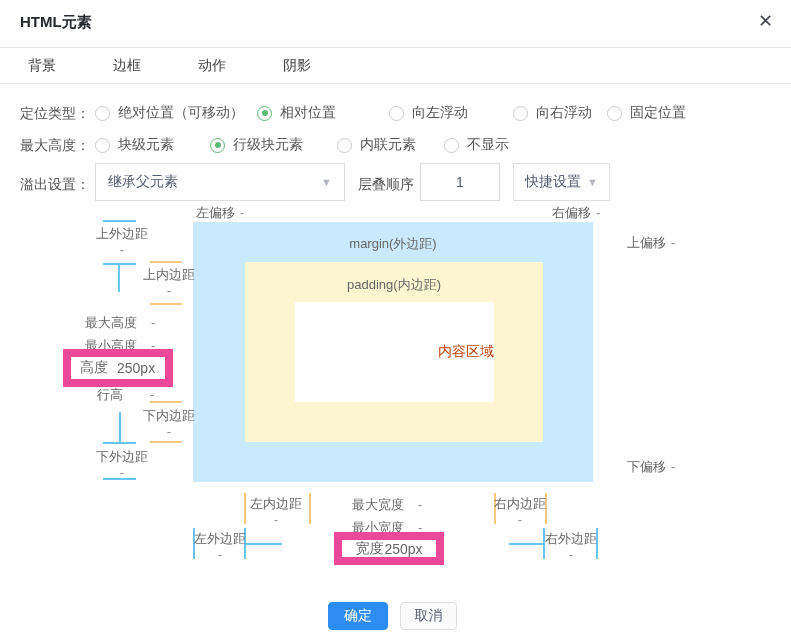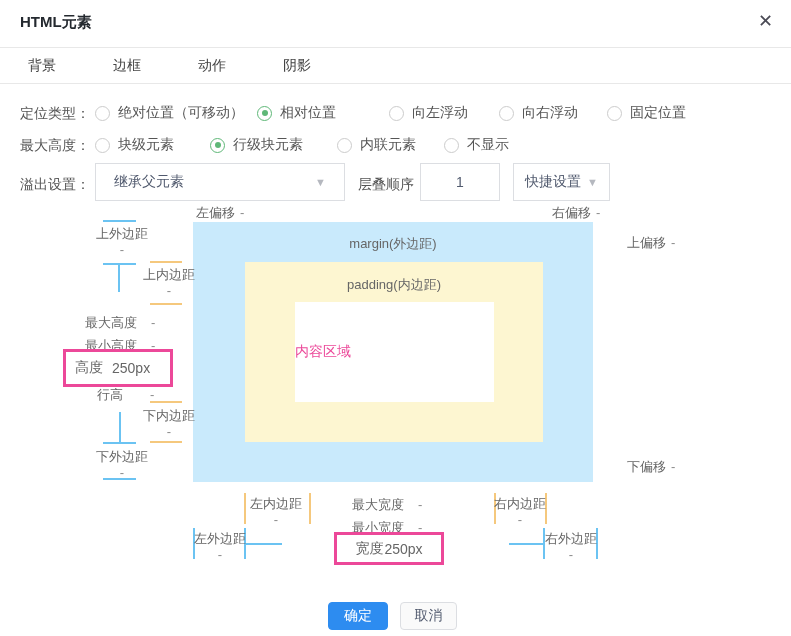--- a/index.html
+++ b/index.html
@@ -20,48 +20,48 @@
   
   .frm-label { position:absolute; font-size:14px; color:#555; }
   .radio-item { position:absolute; display:flex; align-items:center; gap:8px; font-size:14px; color:#555; cursor:pointer; white-space:nowrap; }
   .radio { width:15px; height:15px; border:1px solid #ccc; border-radius:50%; background:#fff; display:flex; align-items:center; justify-content:center; flex:0 0 auto; }
   .radio .dot { width:6px; height:6px; border-radius:50%; background:transparent; }
   .radio-item.checked .radio { border-color:#5fb878; }
   .radio-item.checked .dot { background:#5fb878; }
 
   .select { position:absolute; border:1px solid #dcdee2; background:#fff; height:38px; font-size:14px; color:#515a6e; display:flex; align-items:center; cursor:pointer; }
   .select .caret { color:#b5b8bf; font-size:11px; }
-  .sel-overflow { left:95px; top:163px; width:250px; padding:0 18px; justify-content:space-between; }
+  .sel-overflow { left:95px; top:163px; width:250px; padding:0 12px; justify-content:space-between; }
   .txt-input { position:absolute; left:420px; top:163px; width:80px; height:38px; border:1px solid #dcdee2; text-align:center; font-size:14px; color:#515a6e; font-family:inherit; }
   .sel-quick { left:513px; top:163px; width:97px; justify-content:center; gap:6px; }
 
   
   .box-margin { position:absolute; left:193px; top:222px; width:400px; height:260px; background:#c9eafc; text-align:center; padding-top:13px; font-size:13px; color:#666; }
   .box-padding { position:absolute; left:245px; top:262px; width:298px; height:180px; background:#fdf6d1; text-align:center; padding-top:14px; font-size:13px; color:#666; }
-  .box-content { position:absolute; left:295px; top:302px; width:199px; height:100px; background:#fff; display:flex; align-items:center; justify-content:flex-start; font-size:14px; color:#ec4899; }
+  .box-content { position:absolute; left:295px; top:302px; width:199px; height:100px; background:#fff; display:flex; align-items:center; justify-content:flex-end; font-size:14px; color:#c2410c; }
 
   
   .lbl { position:absolute; font-size:13px; color:#666; white-space:nowrap; }
   .dash { color:#8a8a8a; }
   .stack { text-align:center; width:52px; line-height:15px; }
   .stack .dash { display:block; margin-top:1px; }
   .pair .nm { display:inline-block; min-width:58px; }
   .pair .dash { margin-left:8px; }
   .pair.tight .nm { min-width:0; }
   .pair.tight .dash { margin-left:5px; }
   .pair.lh .nm { min-width:45px; }
 
   
   .hl, .vl { position:absolute; }
   .hl { height:2px; } .vl { width:2px; }
   .blue { background:#6bc3f2; }
   .orange { background:#f5c87d; }
 
   
-  .redbox { position:absolute; border:3px solid #ec4899; display:flex; align-items:center; font-size:14px; color:#666; white-space:nowrap; }
+  .redbox { position:absolute; border:8px solid #ec4899; display:flex; align-items:center; font-size:14px; color:#666; white-space:nowrap; }
   .redbox-h { left:63px; top:349px; width:110px; height:38px; padding-left:9px; gap:9px; }
   .redbox-w { left:334px; top:532px; width:110px; height:33px; justify-content:center; gap:1px; }
 
   
   .btn { position:absolute; top:602px; height:28px; border-radius:4px; font-size:14px; display:flex; align-items:center; justify-content:center; cursor:pointer; font-family:inherit; }
   .btn-ok { left:328px; width:60px; background:#2d8cf0; border:1px solid #2d8cf0; color:#fff; }
   .btn-cancel { left:400px; width:57px; background:#fafafa; border:1px solid #dcdee2; color:#515a6e; }
 </style>
 </head>
 <body>
@@ -91,21 +91,21 @@
         <span class="dot"></span>
       </span>
     <span>相对位置</span>
   </label>
   <label class="radio-item" style="left:389px;top:104px">
     <span class="radio">
         <span class="dot"></span>
       </span>
     <span>向左浮动</span>
   </label>
-  <label class="radio-item" style="left:499px;top:104px">
+  <label class="radio-item" style="left:513px;top:104px">
     <span class="radio">
         <span class="dot"></span>
       </span>
     <span>向右浮动</span>
   </label>
   <label class="radio-item" style="left:607px;top:104px">
     <span class="radio">
         <span class="dot"></span>
       </span>
     <span>固定位置</span>

